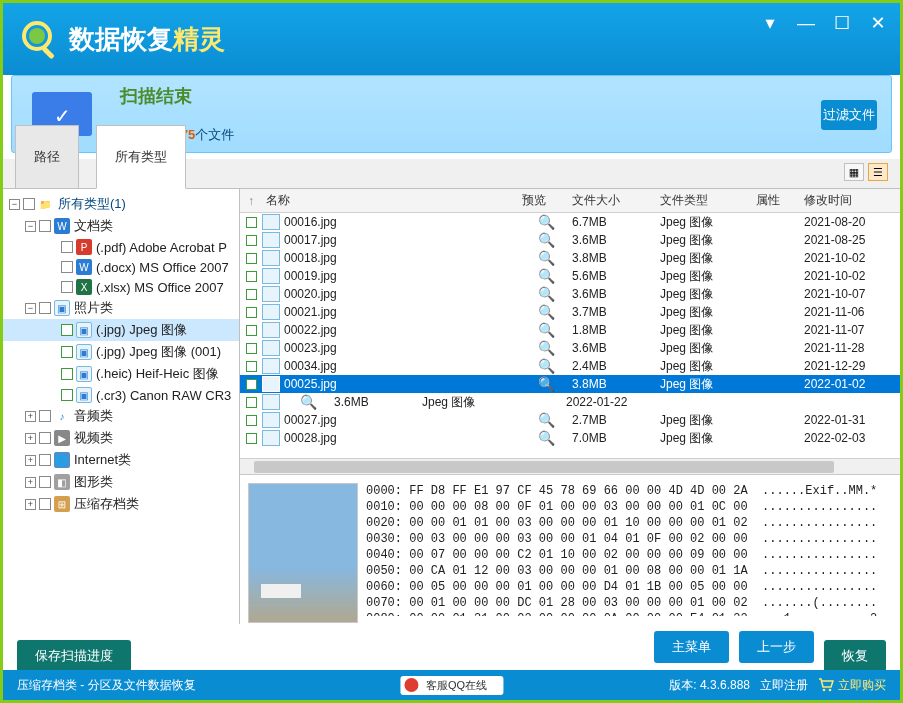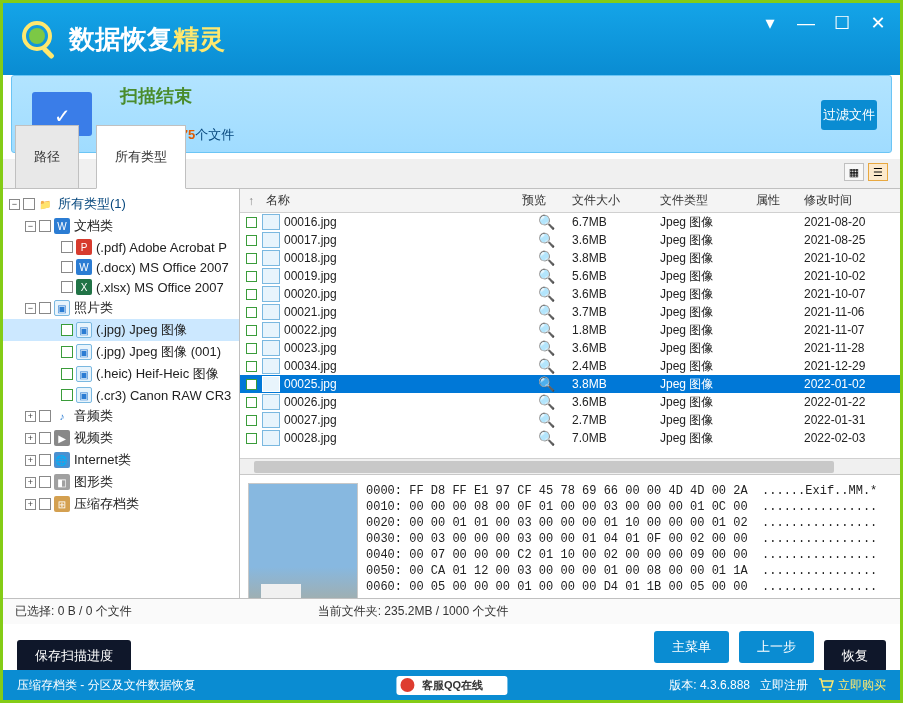--- a/index.html
+++ b/index.html
@@ -72,25 +72,25 @@
 .hscroll-thumb { position: absolute; top: 2px; left: 14px; width: 580px; height: 12px; background: #c8c8c8; border-radius: 2px; }
 .preview { flex: 1; display: flex; border-top: 1px solid #c8c8c8; padding: 8px; gap: 8px; overflow: hidden; }
 .preview-img { width: 110px; height: 140px; border: 1px solid #c8c8c8; background: linear-gradient(to bottom, #87b8e0 60%, #b0a890 100%); position: relative; }
 .preview-img::after { content: ""; position: absolute; bottom: 24px; left: 12px; width: 40px; height: 14px; background: #f0f0f0; }
 .hex { flex: 1; font-family: "Courier New", monospace; font-size: 12px; line-height: 16px; color: #222; white-space: pre; overflow: hidden; }
 .statusbar { height: 26px; border-top: 1px solid #c0c0c0; display: flex; align-items: center; padding: 0 12px; font-size: 12px; color: #333; background: #fafafa; }
 .statusbar .right { margin-left: 186px; }
 .actionbar { height: 46px; display: flex; align-items: center; padding: 0 14px; gap: 10px; background: #fff; }
 .actionbar .spacer { flex: 1; }
 .abtn { padding: 7px 18px; border: none; border-radius: 3px; font-size: 13px; color: #fff; cursor: pointer; }
-.abtn.orange { background: #0f172a; margin-top: 18px; }
+.abtn.orange { background: #0f766e; margin-top: 18px; }
 .abtn.blue { background: #0a8cd2; }
 .footer { height: 30px; background: #0a8cd2; color: #fff; display: flex; align-items: center; padding: 0 14px; font-size: 12px; }
 .footer .spacer { flex: 1; }
-.qq-badge { background: #fff; color: #333; padding: 2px 24px 2px 4px; border-radius: 3px; display: flex; align-items: center; gap: 8px; font-size: 11px; cursor: pointer; font-weight: bold; }
+.qq-badge { background: #fff; color: #333; padding: 2px 16px 2px 4px; border-radius: 3px; display: flex; align-items: center; gap: 8px; font-size: 11px; cursor: pointer; }
 .qq-icon { width: 14px; height: 14px; background: #de3c2f; border-radius: 50%; display: inline-block; }
 .footer a { color: #fff; text-decoration: none; margin-left: 10px; cursor: pointer; }
 .buy-link { color: #ffe86e !important; }
 .cart-icon { width: 16px; height: 14px; display: inline-block; margin-right: 4px; vertical-align: middle; }
 </style>
 </head>
 <body>
 
 <div class="window">
 
@@ -359,21 +359,20 @@
             <div class="fc-size">3.8MB</div>
             <div class="fc-type">Jpeg 图像</div>
             <div class="fc-attr"></div>
             <div class="fc-date">2022-01-02</div>
           </div>
           <div class="frow">
             <div class="fc-check">
               <div class="box"></div>
             </div>
             <div class="fc-icon"></div>
-            <div class="fc-name">00026.jpg</div>
             <div class="fc-prev">🔍</div>
             <div class="fc-size">3.6MB</div>
             <div class="fc-type">Jpeg 图像</div>
             <div class="fc-attr"></div>
             <div class="fc-date">2022-01-22</div>
           </div>
           <div class="frow">
             <div class="fc-check">
               <div class="box"></div>
             </div>
@@ -411,24 +410,20 @@
 0050: 00 CA 01 12 00 03 00 00 00 01 00 08 00 00 01 1A  ................
 0060: 00 05 00 00 00 01 00 00 00 D4 01 1B 00 05 00 00  ................
 0070: 00 01 00 00 00 DC 01 28 00 03 00 00 00 01 00 02  .......(........
 0080: 00 00 01 31 00 02 00 00 00 0A 00 00 00 E4 01 32  ...1...........2
 0090: 00 02 00 00 00 14 00 00 01 0A 02 13 00 03 00 00  ................</div>
       </div>
     </div>
 
   </div>
 
-  <div class="statusbar">
-    <span>已选择: 0 B / 0 个文件</span>
-    <span class="right">当前文件夹:  235.2MB / 1000 个文件</span>
-  </div>
 
   <div class="actionbar">
     <button class="abtn orange">保存扫描进度</button>
     <div class="spacer"></div>
     <button class="abtn blue">主菜单</button>
     <button class="abtn blue">上一步</button>
     <button class="abtn orange">恢复</button>
   </div>
 
   <div class="footer">

